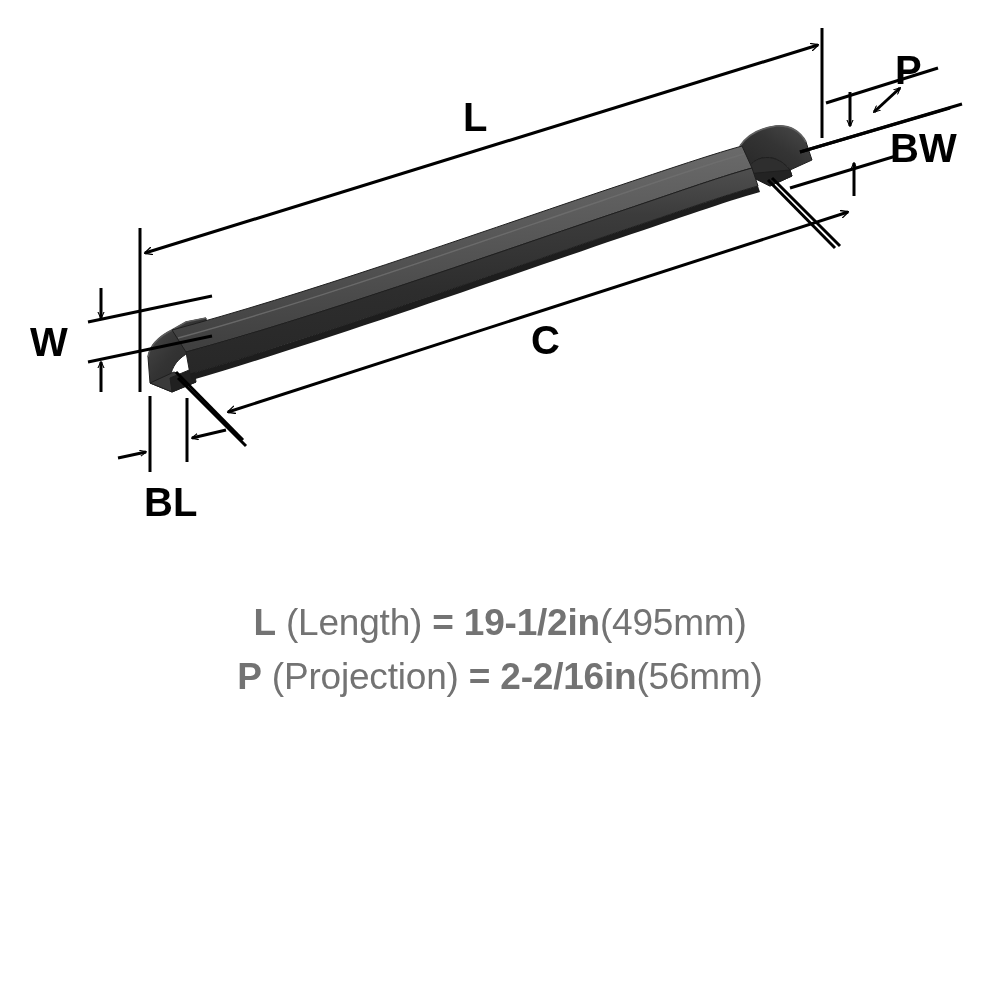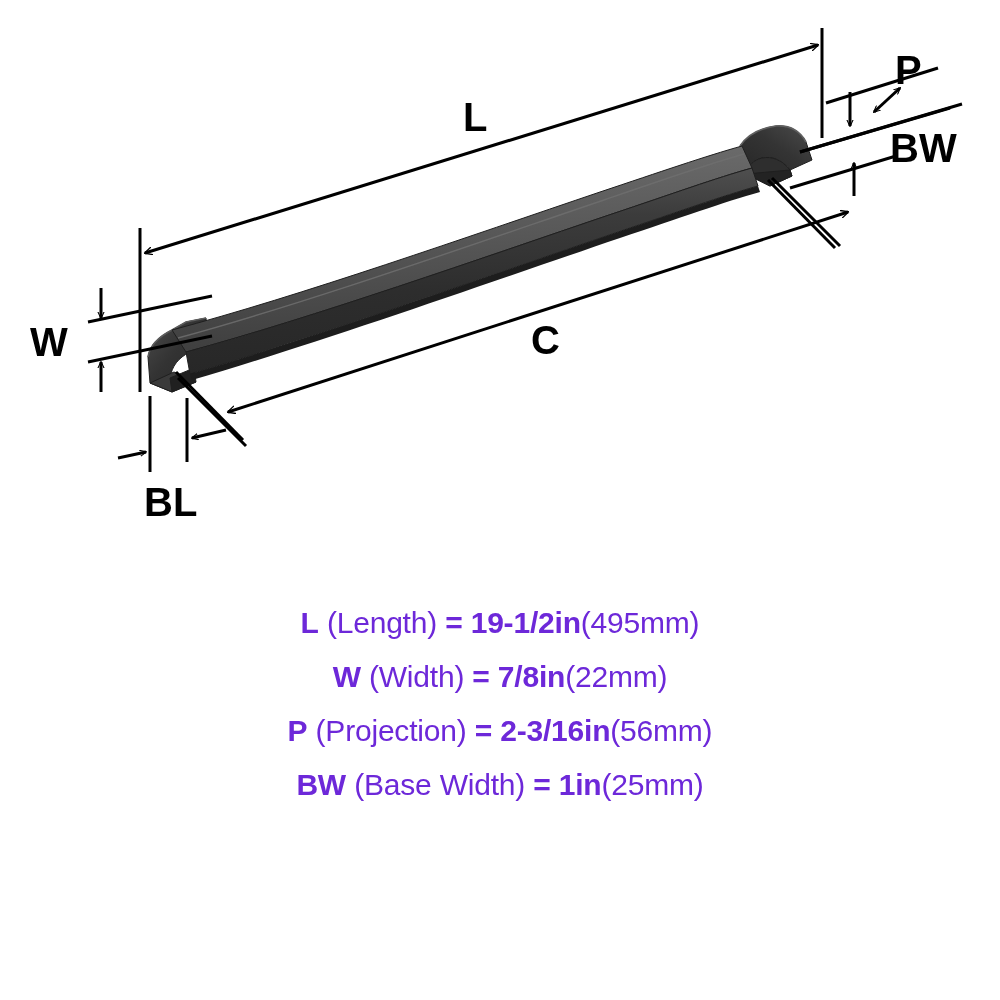--- a/index.html
+++ b/index.html
@@ -29,24 +29,24 @@
     height: 560px;
   }
   #spec-list {
     position: absolute;
     left: 0;
     top: 596px;
     width: 1000px;
     text-align: center;
   }
   .spec-row {
-    font-size: 30px;
+    font-size: 37px;
     line-height: 54px;
     white-space: nowrap;
-    color: #6d28d9;
+    color: #737373;
     letter-spacing: -0.2px;
   }
   .sym {
     font-weight: bold;
   }
   .nm {
     font-weight: normal;
   }
   .eq {
     font-weight: bold;
@@ -236,29 +236,23 @@
     <div class="dim-label" style="left:144px; top:482px;">BL</div>
     <div class="dim-label" style="left:890px; top:128px;">BW</div>
   </div>
 
   <div id="spec-list">
 
     <div class="spec-row">
       <span class="sym">L</span><span> </span><span class="nm">(Length)</span><span> </span><span class="eq">=</span><span> </span><span class="val-in">19-1/2in</span><span class="val-mm">(495mm)</span>
     </div>
 
+
     <div class="spec-row">
-      <span class="sym">W</span><span> </span><span class="nm">(Width)</span><span> </span><span class="eq">=</span><span> </span><span class="val-in">7/8in</span><span class="val-mm">(22mm)</span>
+      <span class="sym">P</span><span> </span><span class="nm">(Projection)</span><span> </span><span class="eq">=</span><span> </span><span class="val-in">2-2/16in</span><span class="val-mm">(56mm)</span>
     </div>
 
-    <div class="spec-row">
-      <span class="sym">P</span><span> </span><span class="nm">(Projection)</span><span> </span><span class="eq">=</span><span> </span><span class="val-in">2-3/16in</span><span class="val-mm">(56mm)</span>
-    </div>
-
-
-
-    <div class="spec-row">
-      <span class="sym">BW</span><span> </span><span class="nm">(Base Width)</span><span> </span><span class="eq">=</span><span> </span><span class="val-in">1in</span><span class="val-mm">(25mm)</span>
-    </div>
+
+
 
   </div>
 
 </div>
 
 </body></html>

